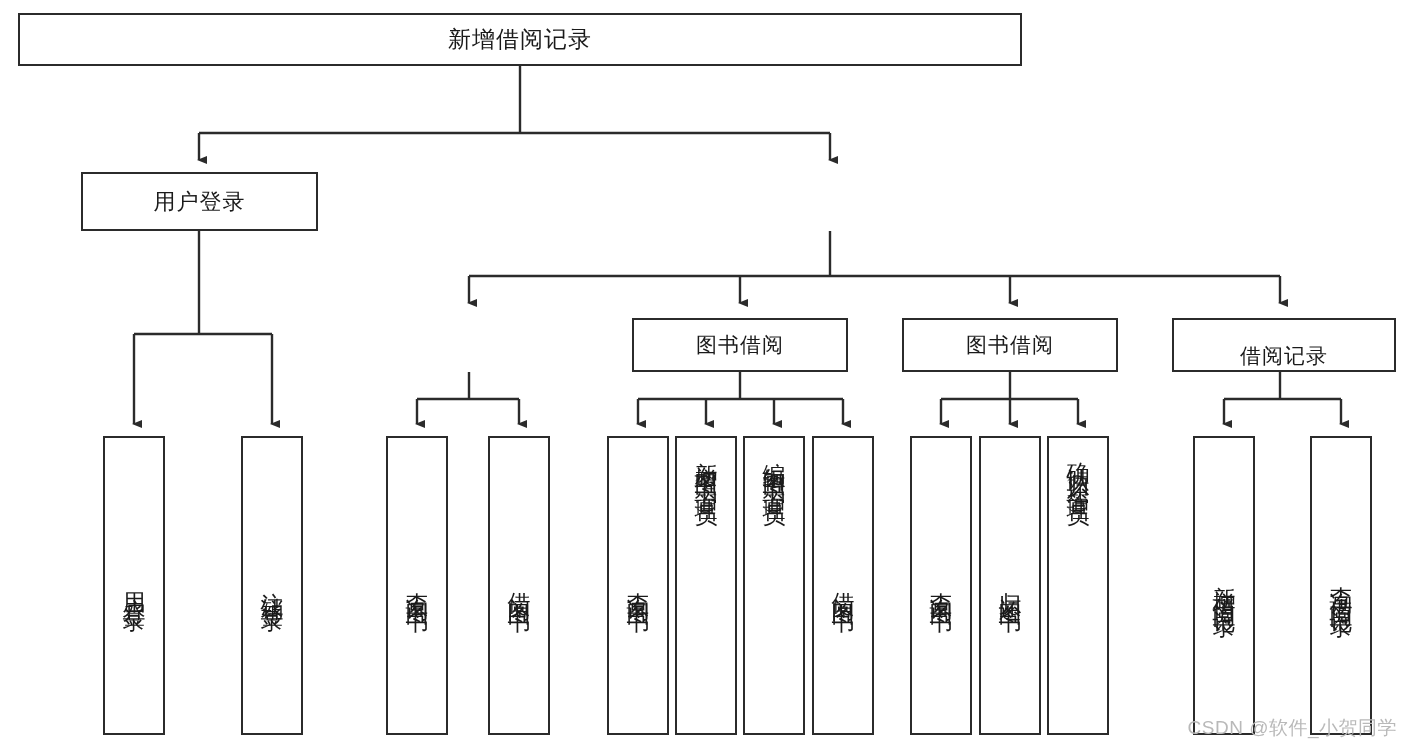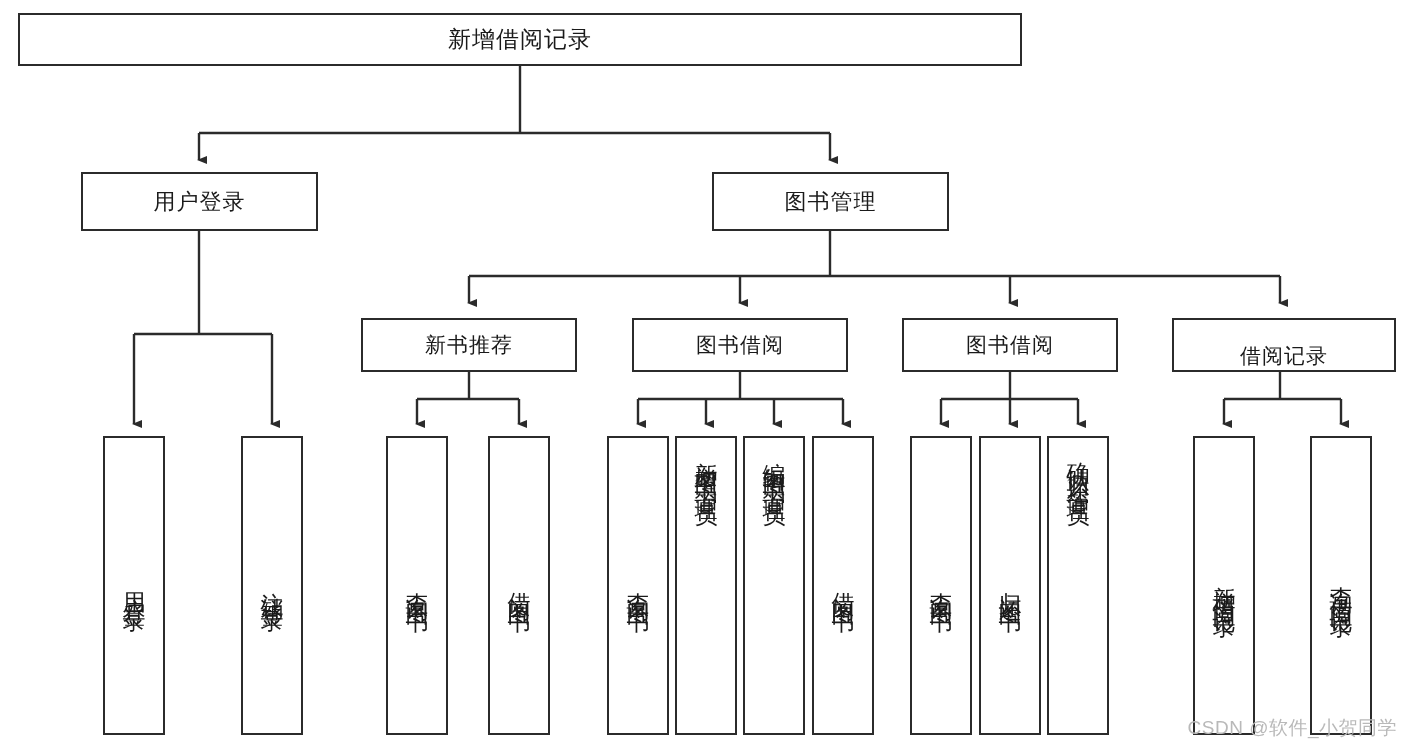--- a/index.html
+++ b/index.html
@@ -116,27 +116,21 @@
     </g>
   </svg>
 
   <div class="node root" style="left:18px;top:13px;width:1004px;height:53px;">
     <span>新增借阅记录</span>
   </div>
 
   <div class="node lvl2" style="left:81px;top:172px;width:237px;height:59px;">
     <span>用户登录</span>
   </div>
-  <div class="node lvl2" style="left:712px;top:172px;width:237px;height:59px;">
-    <span>图书管理</span>
-  </div>
 
-  <div class="node lvl3" style="left:361px;top:318px;width:216px;height:54px;">
-    <span>新书推荐</span>
-  </div>
   <div class="node lvl3" style="left:632px;top:318px;width:216px;height:54px;">
     <span>图书借阅</span>
   </div>
   <div class="node lvl3" style="left:902px;top:318px;width:216px;height:54px;">
     <span>图书借阅</span>
   </div>
   <div class="node lvl3" style="left:1172px;top:318px;width:224px;height:54px;align-items:flex-end;">
     <span>借阅记录</span>
   </div>
 

